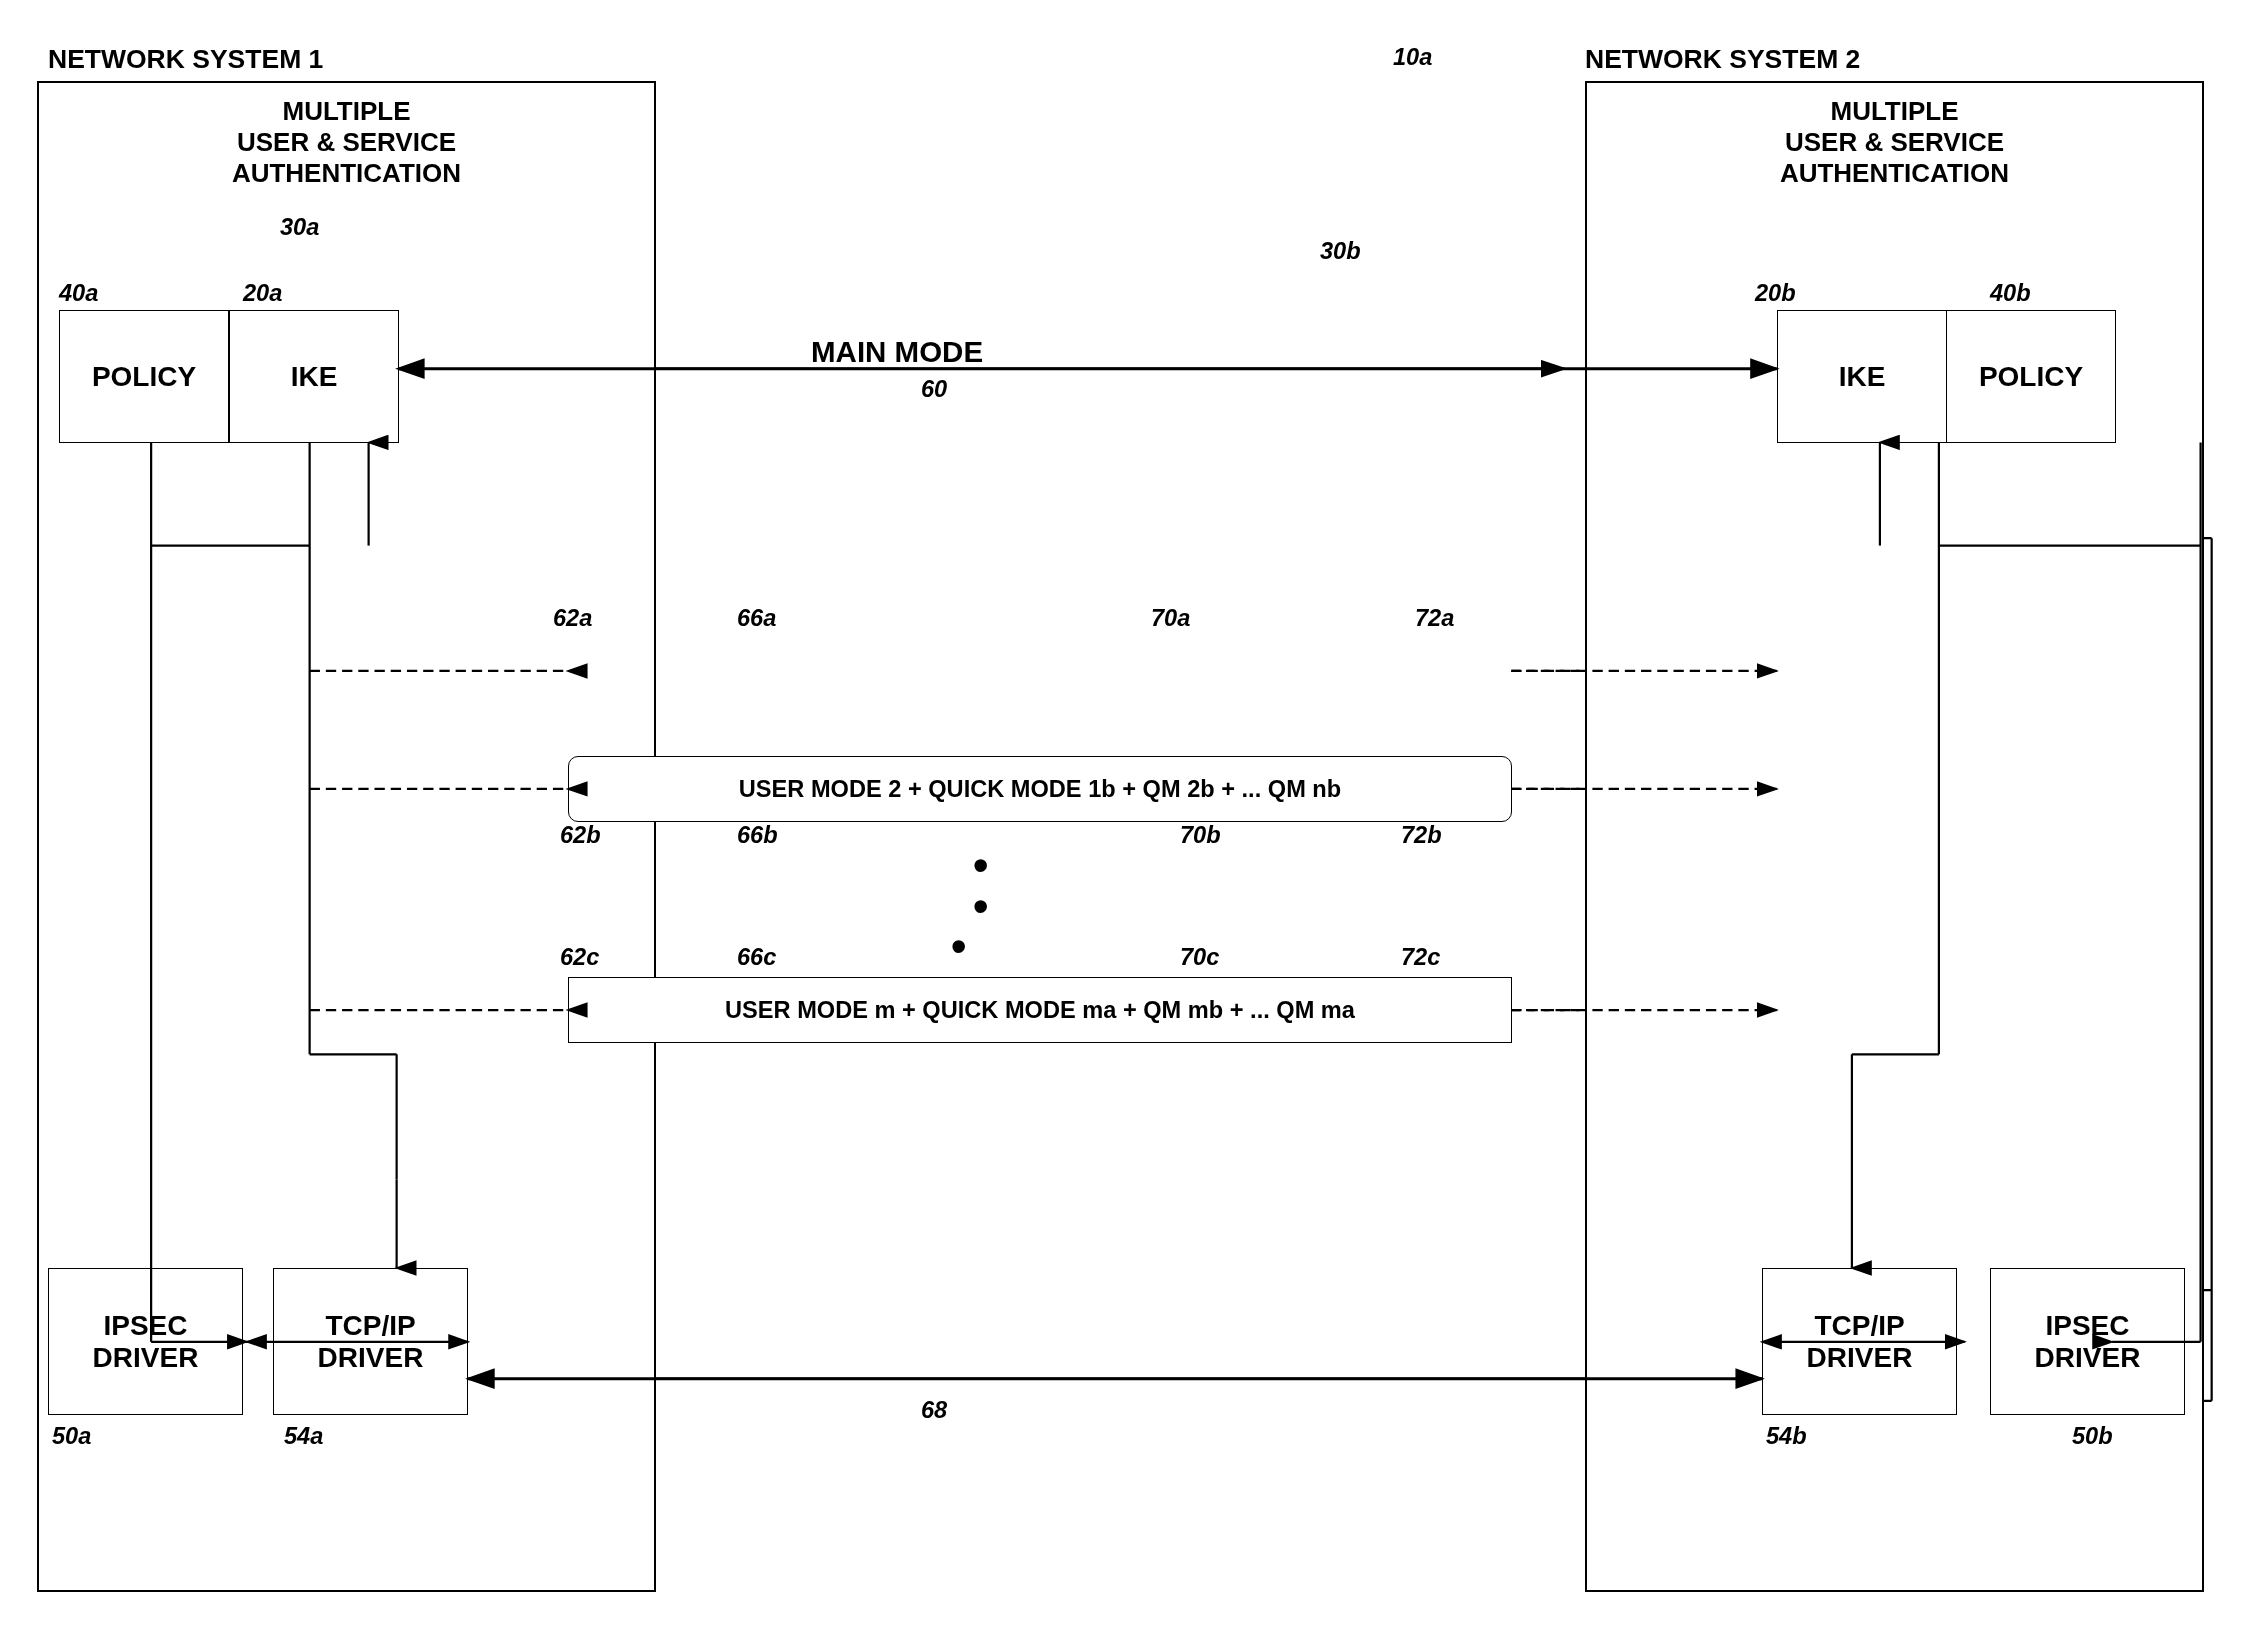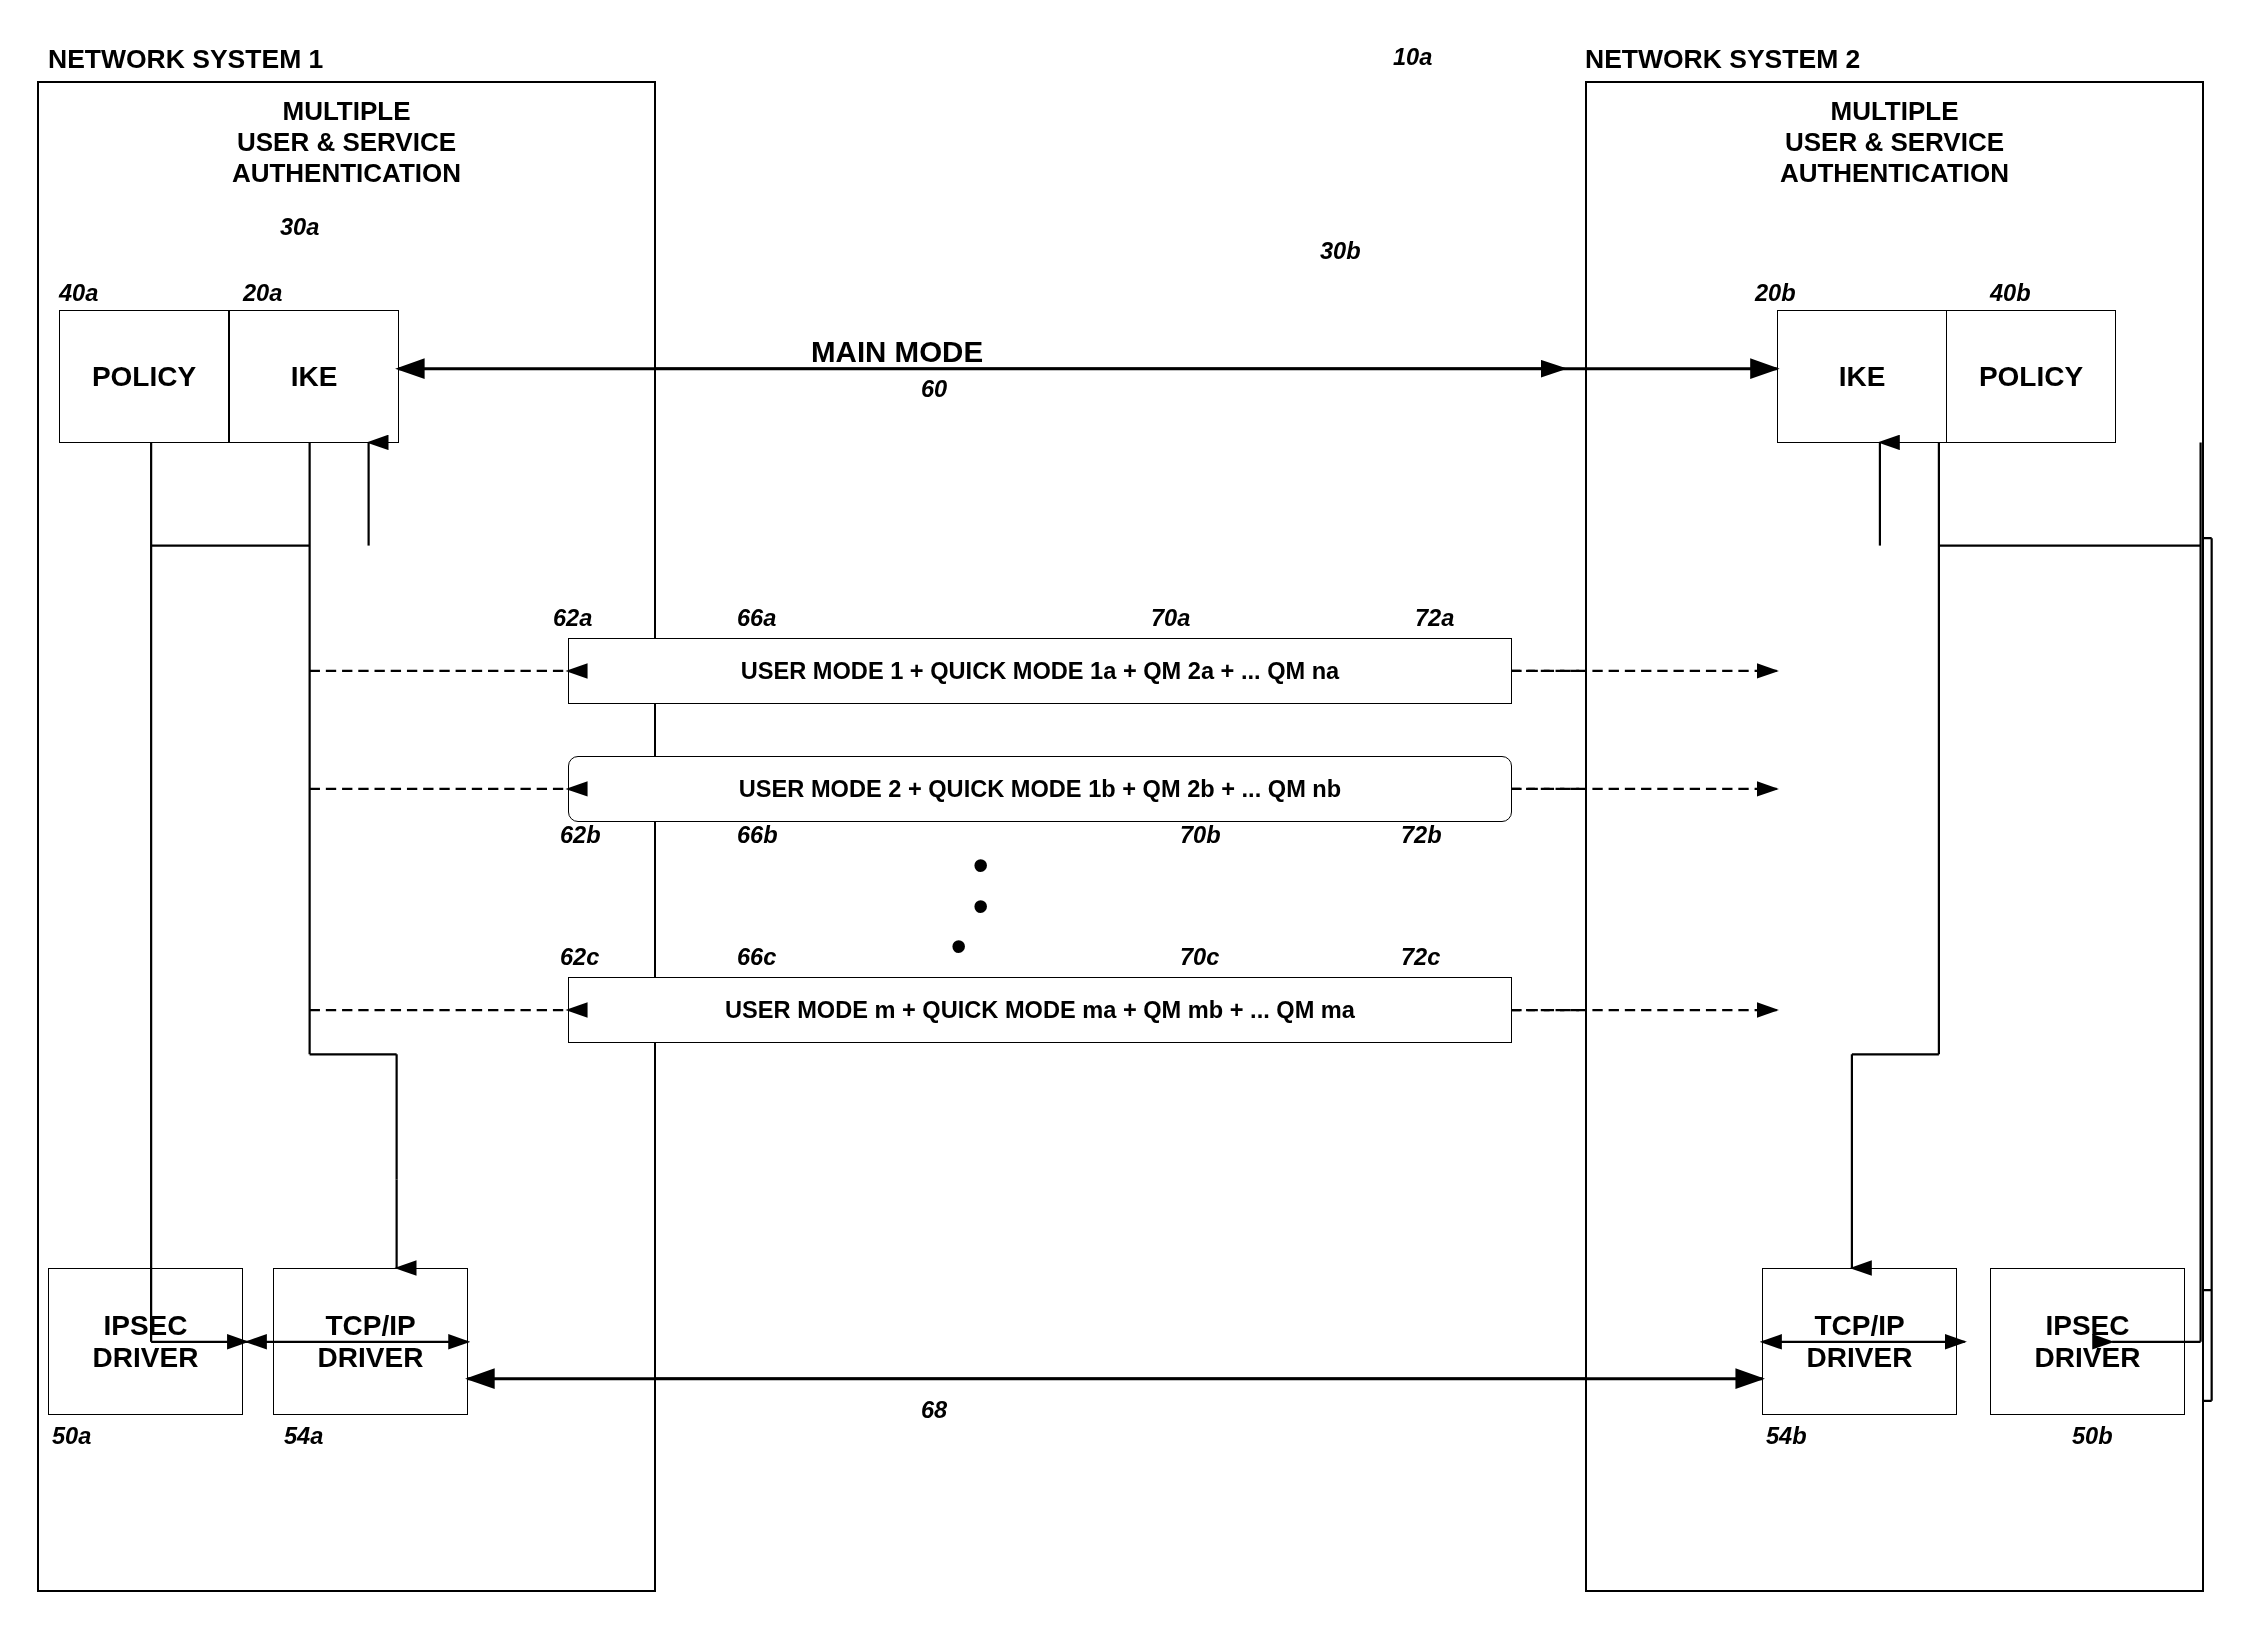--- a/index.html
+++ b/index.html
@@ -192,23 +192,20 @@
   <div class="ref-label" style="top:280px; left:1990px;">40b</div>
 
   <div style="position:absolute; top:335px; left:811px; font-size:29.5px; font-weight:bold;">MAIN MODE</div>
 
   <div class="ref-label" style="top:376px; left:921px;">60</div>
 
   <div class="ref-label" style="top:214px; left:280px;">30a</div>
 
   <div class="ref-label" style="top:214px; left:1320px;margin-top:24px;">30b</div>
 
-  <div class="mode-box" style="top:638px; left:568px; width:944px; height:66px;">
-    <span>USER MODE 1 + QUICK MODE 1a + QM 2a + ... QM na</span>
-  </div>
 
   <div class="mode-box" style="top:756px; left:568px; width:944px; height:66px;border-radius:10px;">
     <span>USER MODE 2 + QUICK MODE 1b + QM 2b + ... QM nb</span>
   </div>
 
   <div class="mode-box" style="top:977px; left:568px; width:944px; height:66px;">
     <span>USER MODE m + QUICK MODE ma + QM mb + ... QM ma</span>
   </div>
 
   <div style="position:absolute; top:840px; left:973px; font-size:44px; font-weight:bold; letter-spacing:5.9px;">•</div>

